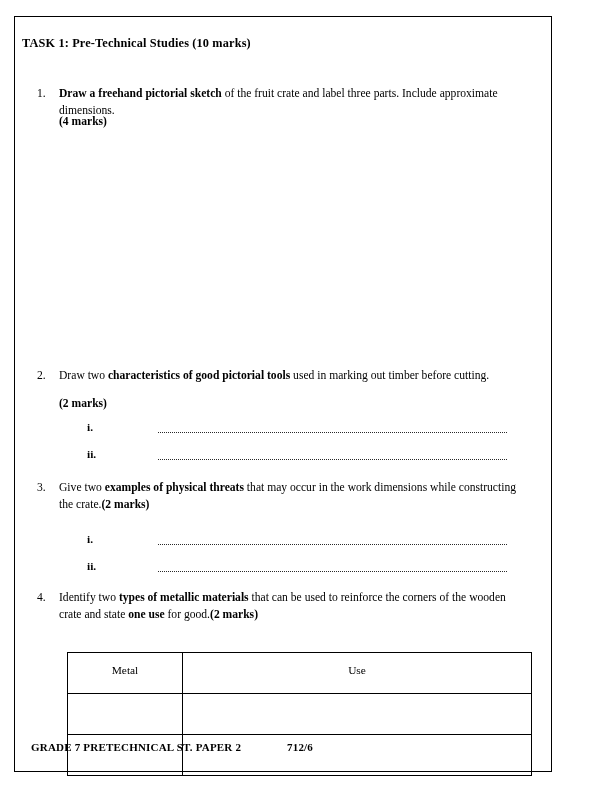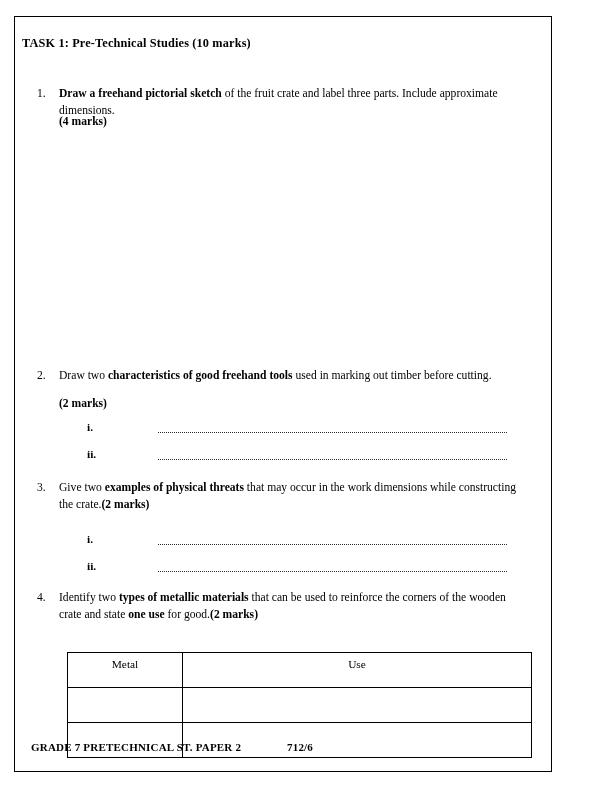--- a/index.html
+++ b/index.html
@@ -113,21 +113,21 @@
     border-collapse: collapse;
     table-layout: fixed;
   }
   .metal-table td, .metal-table th {
     border: 1.3px solid #000000;
     height: 28px;
     font-size: 11.4px;
     font-weight: normal;
     text-align: center;
     vertical-align: top;
-    padding-top: 5px;
+    padding-top: 11px;
   }
   .metal-table .col-metal { width: 112px; }
 
   
   .footer {
     position: absolute;
     left: 16px;
     right: 12px;
     top: 724px;
     height: 18px;
@@ -165,21 +165,21 @@
 
     <div class="question" style="top:68px;">
       <span class="q-num">1.</span>
       <div class="q-body"><b>Draw a freehand pictorial sketch</b><span> of the fruit crate and label three parts. Include approximate dimensions.</span></div>
     </div>
     <div class="marks-line" style="top:98px;text-align:center;">(4 marks)</div>
     <div class="sketch-space" style="top:120px; height:210px;"></div>
 
     <div class="question" style="top:350px;">
       <span class="q-num">2.</span>
-      <div class="q-body"><span>Draw two </span><b>characteristics of good freehand tools</b><span> used in marking out timber before cutting.</span></div>
+      <div class="q-body"><span>Draw two </span><b>characteristics of good pictorial tools</b><span> used in marking out timber before cutting.</span></div>
     </div>
     <div class="marks-line" style="top:380px;">(2 marks)</div>
     <div class="answer-row" style="top:404px;">
       <span class="roman">i.</span>
       <span class="dotline"></span>
     </div>
     <div class="answer-row" style="top:431px;">
       <span class="roman">ii.</span>
       <span class="dotline"></span>
     </div>

